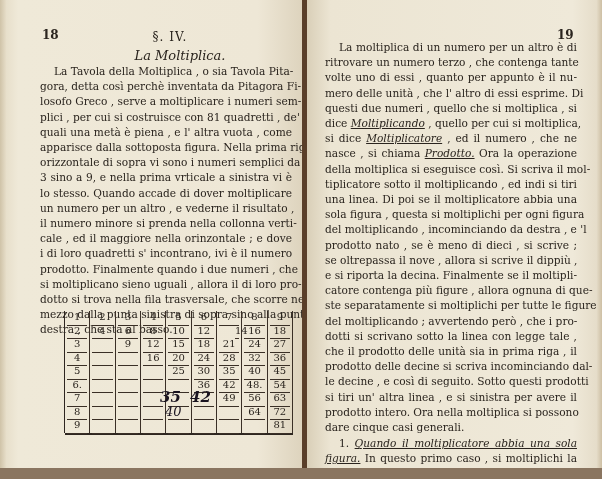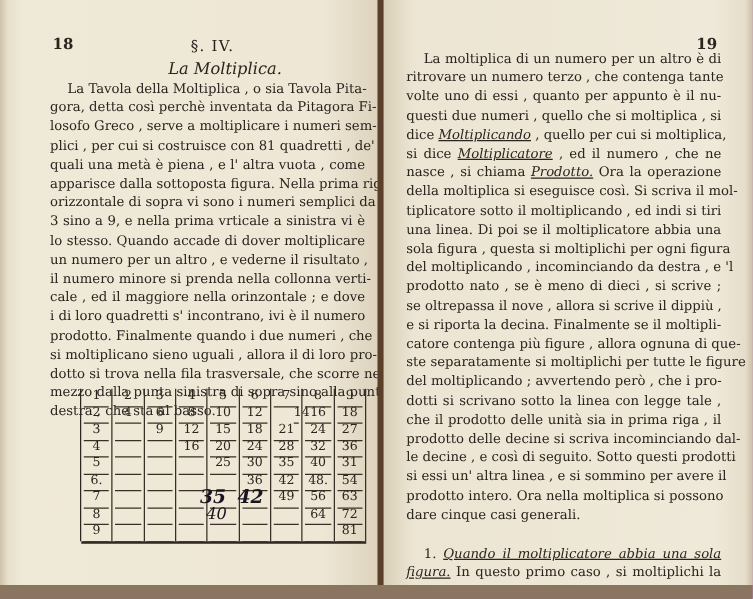--- a/index.html
+++ b/index.html
@@ -202,60 +202,61 @@
           <div class="pcell" style="top: 67.5px;">48.</div>
           <div class="pcell" style="top: 81px;">56</div>
           <div class="pcell" style="top: 94.5px;">64</div>
           <div class="pcell empty" style="top: 108px;"></div>
         </div>
         <div class="pcol" style="left: 202.667px; width: 24.3333px;">
           <div class="pcell" style="top: 0px;">9</div>
           <div class="pcell" style="top: 13.5px;">18</div>
           <div class="pcell" style="top: 27px;">27</div>
           <div class="pcell" style="top: 40.5px;">36</div>
-          <div class="pcell" style="top: 54px;">31</div>
+          <div class="pcell" style="top: 54px;">45</div>
           <div class="pcell" style="top: 67.5px;">54</div>
           <div class="pcell" style="top: 81px;">63</div>
           <div class="pcell" style="top: 94.5px;">72</div>
           <div class="pcell" style="top: 108px;">81</div>
         </div>
       </div>
     <div class="ink" style="left:160px; top:388px;">35</div>
     <div class="ink" style="left:190px; top:388px;">42</div>
     <div class="ink" style="left:165px; top:404px; font-size:13px; font-weight:normal;">40</div>
   </div>
 
   <div class="gutter"></div>
 
   <div class="page right">
     <div class="folio" style="left:250px; top:28px;">19</div>
     <div class="text" id="right-text" style="left:18px; top:40px; width:252px;">
         <span class="line indent">La moltiplica di un numero per un altro è di</span>
         <span class="line">ritrovare un numero terzo , che contenga tante</span>
         <span class="line">volte uno di essi , quanto per appunto è il nu-</span>
+        <span class="line">mero delle unità , che l' altro di essi esprime. Di</span>
         <span class="line">questi due numeri , quello che si moltiplica , si</span>
         <span class="line">dice <span class="it">Moltiplicando</span> , quello per cui si moltiplica,</span>
         <span class="line">si dice <span class="it">Moltiplicatore</span> , ed il numero , che ne</span>
         <span class="line">nasce , si chiama <span class="it">Prodotto.</span> Ora la operazione</span>
         <span class="line">della moltiplica si eseguisce così. Si scriva il mol-</span>
         <span class="line">tiplicatore sotto il moltiplicando , ed indi si tiri</span>
         <span class="line">una linea. Di poi se il moltiplicatore abbia una</span>
         <span class="line">sola figura , questa si moltiplichi per ogni figura</span>
         <span class="line">del moltiplicando , incominciando da destra , e 'l</span>
         <span class="line">prodotto nato , se è meno di dieci , si scrive ;</span>
         <span class="line">se oltrepassa il nove , allora si scrive il dippiù ,</span>
         <span class="line">e si riporta la decina. Finalmente se il moltipli-</span>
         <span class="line">catore contenga più figure , allora ognuna di que-</span>
         <span class="line">ste separatamente si moltiplichi per tutte le figure</span>
         <span class="line">del moltiplicando ; avvertendo però , che i pro-</span>
         <span class="line">dotti si scrivano sotto la linea con legge tale ,</span>
         <span class="line">che il prodotto delle unità sia in prima riga , il</span>
         <span class="line">prodotto delle decine si scriva incominciando dal-</span>
         <span class="line">le decine , e così di seguito. Sotto questi prodotti</span>
-        <span class="line">si essi un' altra linea , e si sommino per avere il</span>
+        <span class="line">si tiri un' altra linea , e si sinistra per avere il</span>
         <span class="line">prodotto intero. Ora nella moltiplica si possono</span>
         <span class="line last">dare cinque casi generali.</span>
       </div>
     <div class="text" id="right-case" style="left:18px; top:436px; width:252px;">
         <span class="line indent">1. <span class="it">Quando il moltiplicatore abbia una sola</span></span>
         <span class="line"><span class="it">figura.</span> In questo primo caso , si moltiplichi la</span>
         <span class="line last">figura del Moltiplicatore per ciascheduna figura</span>
       </div>
     <div class="right-edge"></div>
   </div>

